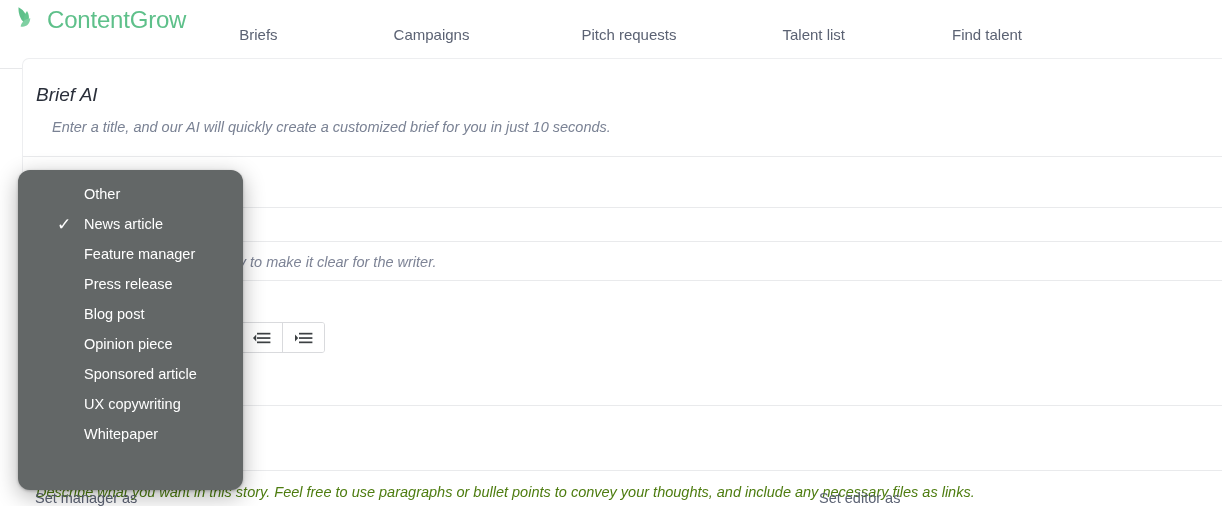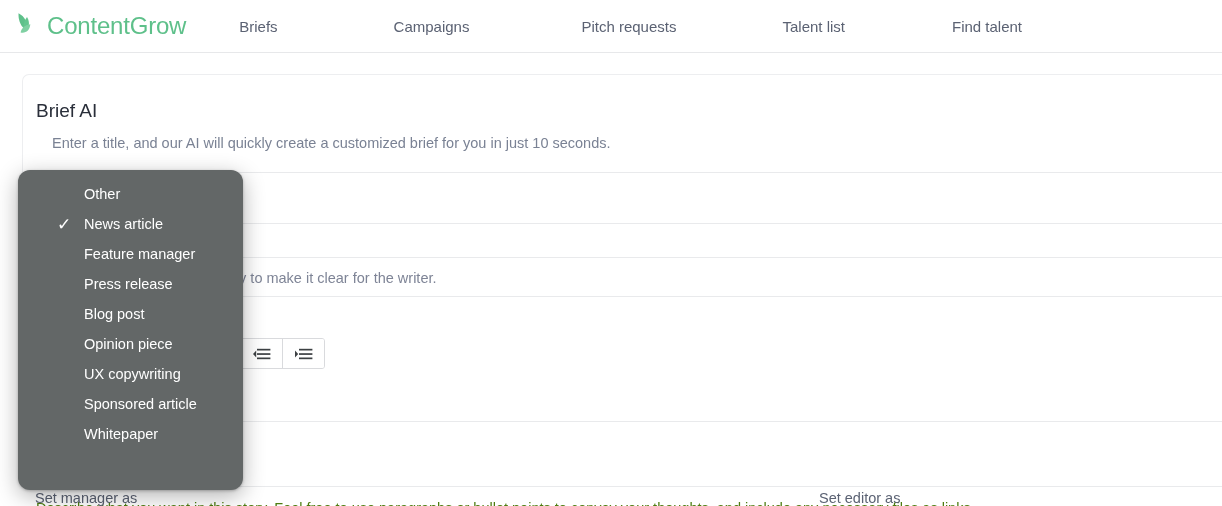--- a/index.html
+++ b/index.html
@@ -14,25 +14,25 @@
     overflow: hidden;
     position: relative;
     -webkit-font-smoothing: antialiased;
   }
 
   
   .header {
     position: absolute;
     top: 0; left: 0;
     width: 1222px;
-    height: 53px;
+    height: 69px;
     background: #ffffff;
     border-bottom: 1px solid #e7e8ea;
     display: flex;
-    align-items: center;
+    align-items: flex-start;
     box-sizing: border-box;
   }
   .brand {
     display: flex;
     align-items: center;
     margin-left: 12px;
     height: 40px;
   }
   .brand-mark {
     width: 34px;
@@ -64,29 +64,30 @@
   }
   .nav-gap-1 { width: 52px; }
   .nav-gap-2 { width: 48px; }
   .nav-gap-3 { width: 42px; }
   .nav-gap-4 { width: 43px; }
 
   
   .card {
     position: absolute;
     left: 22px;
-    top: 74px;
+    top: 58px;
     width: 1200px;
     height: 391px;
     background: #ffffff;
     border: 1px solid #edeef0;
     border-right: none;
     border-bottom: none;
     border-top-left-radius: 7px;
     box-sizing: border-box;
+    font-style: italic;
   }
   .card-header {
     padding: 26px 0 0 13px;
     height: 98px;
     box-sizing: border-box;
     border-bottom: 1px solid #e9eaec;
   }
   .page-title {
     font-size: 19px;
     color: #2a2f3a;
@@ -352,21 +353,21 @@
     <div class="menu-item">
       <span class="menu-label">Press release</span>
     </div>
     <div class="menu-item">
       <span class="menu-label">Blog post</span>
     </div>
     <div class="menu-item">
       <span class="menu-label">Opinion piece</span>
     </div>
     <div class="menu-item">
+      <span class="menu-label">Sponsored article</span>
+    </div>
+    <div class="menu-item">
       <span class="menu-label">UX copywriting</span>
     </div>
     <div class="menu-item">
-      <span class="menu-label">Sponsored article</span>
-    </div>
-    <div class="menu-item">
       <span class="menu-label">Whitepaper</span>
     </div>
   </div>
 
 </body></html>

